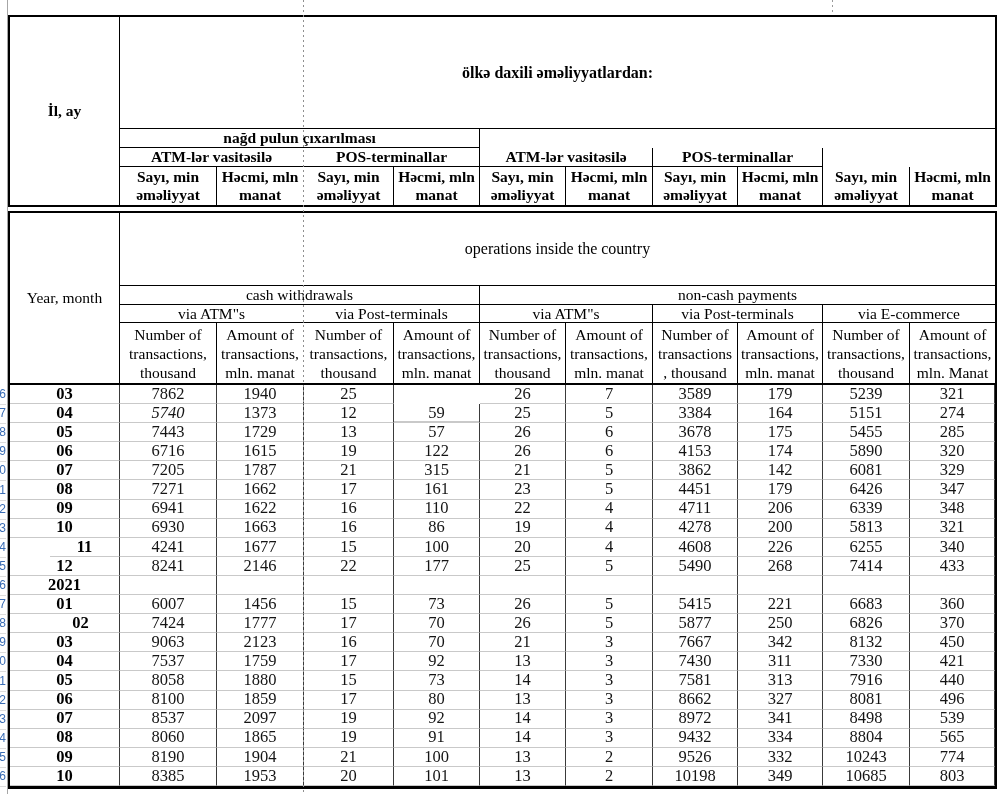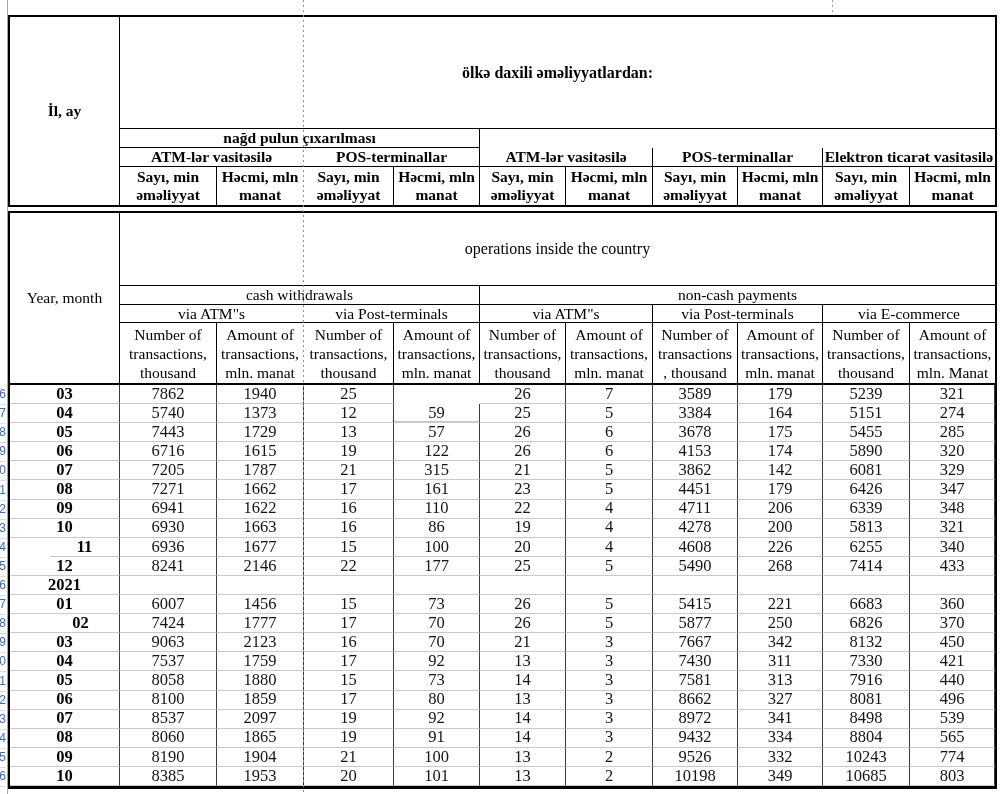--- a/index.html
+++ b/index.html
@@ -71,21 +71,20 @@
     </div>
 
   <section class="tbl az">
     <div class="cell c-label no-b">İl, ay</div>
     <div class="cell c-big">ölkə daxili əməliyyatlardan:</div>
     <div class="cell c-cash">nağd pulun çıxarılması</div>
   <div class="cell dash-r" style="grid-area: 3 / 2 / 4 / 4;">ATM-lər vasitəsilə</div>
       <div class="cell" style="grid-area: 3 / 4 / 4 / 6;">POS-terminallar</div>
       <div class="cell" style="grid-area: 3 / 6 / 4 / 8;">ATM-lər vasitəsilə</div>
       <div class="cell" style="grid-area: 3 / 8 / 4 / 10;">POS-terminallar</div>
-      <div class="cell no-r" style="grid-area: 3 / 10 / 4 / 12;">Elektron ticarət vasitəsilə</div>
       <div class="cell un no-b" style="grid-area: 4 / 2 / 5 / 3;">
         <span class="ln">Sayı, min</span>
         <span class="ln">əməliyyat</span>
       </div>
       <div class="cell un no-b dash-r" style="grid-area: 4 / 3 / 5 / 4;">
         <span class="ln">Həcmi, mln</span>
         <span class="ln">manat</span>
       </div>
       <div class="cell un no-b" style="grid-area: 4 / 4 / 5 / 5;">
         <span class="ln">Sayı, min</span>
@@ -189,21 +188,21 @@
       <div class="dcell dash-r" style="grid-area: 1 / 3 / auto / 4;">1940</div>
       <div class="dcell" style="grid-area: 1 / 4 / auto / 5;">25</div>
       <div class="dcell" style="grid-area: 1 / 5 / auto / 6; margin-top: 36px;">123</div>
       <div class="dcell" style="grid-area: 1 / 6 / auto / 7;">26</div>
       <div class="dcell" style="grid-area: 1 / 7 / auto / 8;">7</div>
       <div class="dcell" style="grid-area: 1 / 8 / auto / 9;">3589</div>
       <div class="dcell" style="grid-area: 1 / 9 / auto / 10;">179</div>
       <div class="dcell" style="grid-area: 1 / 10 / auto / 11;">5239</div>
       <div class="dcell no-r" style="grid-area: 1 / 11 / auto / 12;">321</div>
       <div class="dcell dlab" style="grid-area: 2 / 1 / auto / 2;">04</div>
-      <div class="dcell" style="grid-area: 2 / 2 / auto / 3;">5740</div>
+      <div class="dcell" style="grid-area: 2 / 2 / auto / 3; font-style: italic;">5740</div>
       <div class="dcell dash-r" style="grid-area: 2 / 3 / auto / 4;">1373</div>
       <div class="dcell" style="grid-area: 2 / 4 / auto / 5;">12</div>
       <div class="dcell" style="grid-area: 2 / 5 / auto / 6;">59</div>
       <div class="dcell" style="grid-area: 2 / 6 / auto / 7;">25</div>
       <div class="dcell" style="grid-area: 2 / 7 / auto / 8;">5</div>
       <div class="dcell" style="grid-area: 2 / 8 / auto / 9;">3384</div>
       <div class="dcell" style="grid-area: 2 / 9 / auto / 10;">164</div>
       <div class="dcell" style="grid-area: 2 / 10 / auto / 11;">5151</div>
       <div class="dcell no-r" style="grid-area: 2 / 11 / auto / 12;">274</div>
       <div class="dcell dlab" style="grid-area: 3 / 1 / auto / 2;">05</div>
@@ -266,21 +265,21 @@
       <div class="dcell dash-r" style="grid-area: 8 / 3 / auto / 4;">1663</div>
       <div class="dcell" style="grid-area: 8 / 4 / auto / 5;">16</div>
       <div class="dcell" style="grid-area: 8 / 5 / auto / 6;">86</div>
       <div class="dcell" style="grid-area: 8 / 6 / auto / 7;">19</div>
       <div class="dcell" style="grid-area: 8 / 7 / auto / 8;">4</div>
       <div class="dcell" style="grid-area: 8 / 8 / auto / 9;">4278</div>
       <div class="dcell" style="grid-area: 8 / 9 / auto / 10;">200</div>
       <div class="dcell" style="grid-area: 8 / 10 / auto / 11;">5813</div>
       <div class="dcell no-r" style="grid-area: 8 / 11 / auto / 12;">321</div>
       <div class="dcell dlab" style="grid-area: 9 / 1 / auto / 2; margin-left: 40px;">11</div>
-      <div class="dcell" style="grid-area: 9 / 2 / auto / 3;">6936</div>
+      <div class="dcell" style="grid-area: 9 / 2 / auto / 3;">4241</div>
       <div class="dcell dash-r" style="grid-area: 9 / 3 / auto / 4;">1677</div>
       <div class="dcell" style="grid-area: 9 / 4 / auto / 5;">15</div>
       <div class="dcell" style="grid-area: 9 / 5 / auto / 6;">100</div>
       <div class="dcell" style="grid-area: 9 / 6 / auto / 7;">20</div>
       <div class="dcell" style="grid-area: 9 / 7 / auto / 8;">4</div>
       <div class="dcell" style="grid-area: 9 / 8 / auto / 9;">4608</div>
       <div class="dcell" style="grid-area: 9 / 9 / auto / 10;">226</div>
       <div class="dcell" style="grid-area: 9 / 10 / auto / 11;">6255</div>
       <div class="dcell no-r" style="grid-area: 9 / 11 / auto / 12;">340</div>
       <div class="dcell dlab" style="grid-area: 10 / 1 / auto / 2;">12</div>

